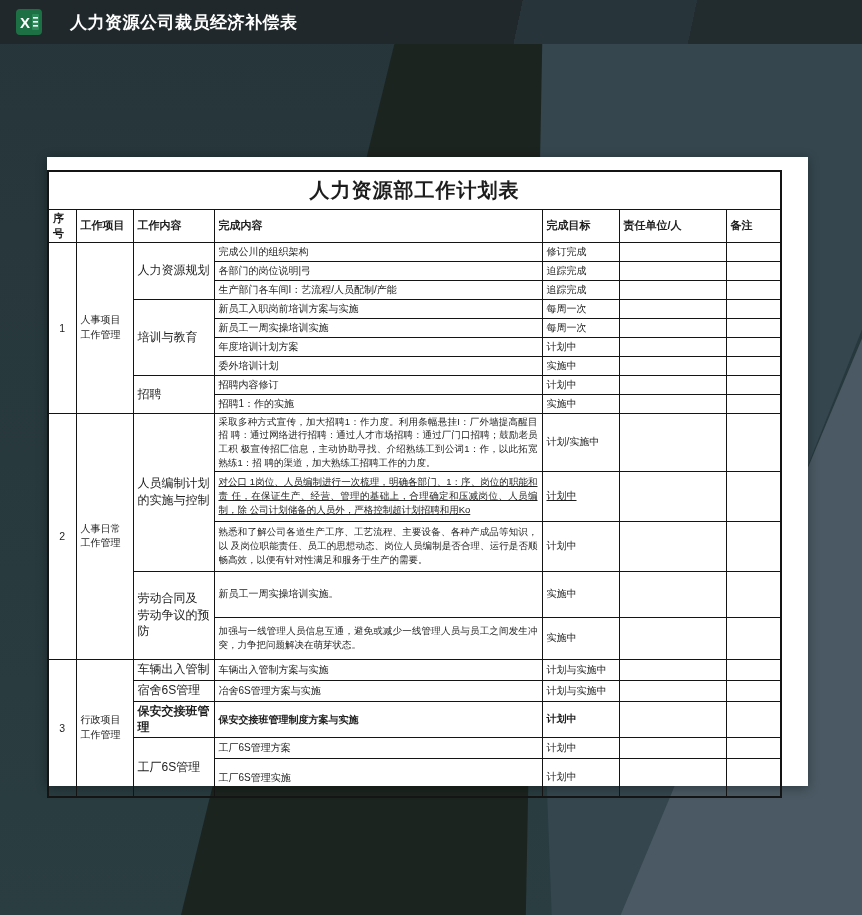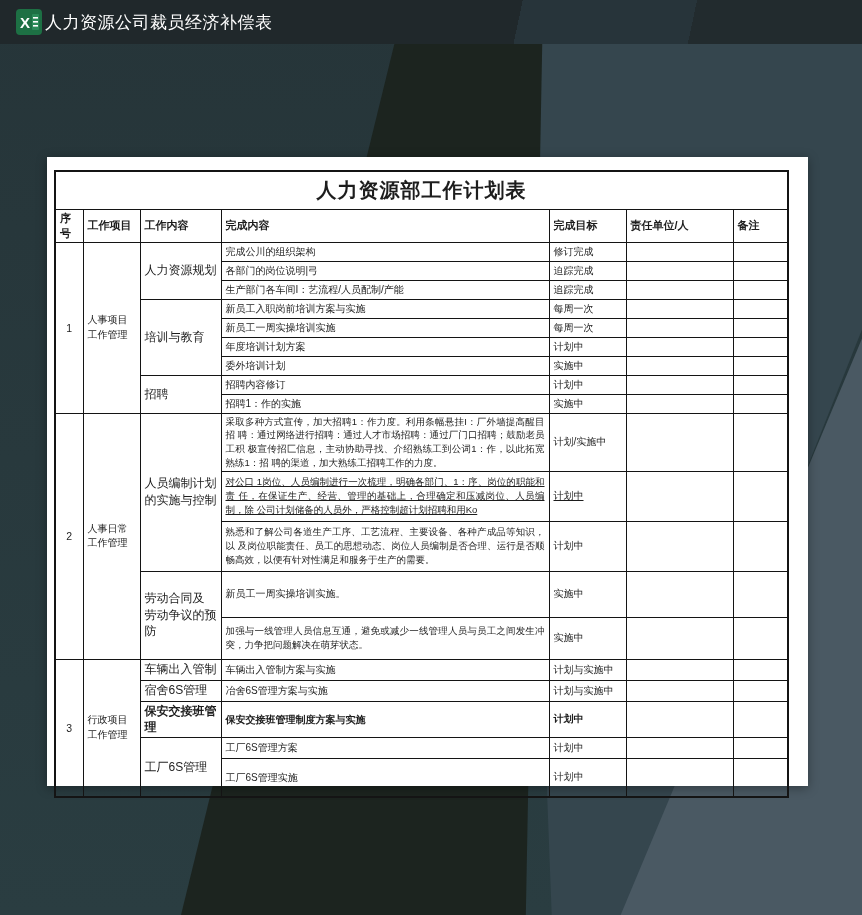--- a/index.html
+++ b/index.html
@@ -12,26 +12,26 @@
   .bg-layer{position:absolute;inset:0;z-index:0;}
   .band-slate{background:#35464e;clip-path:polygon(60% 0,100% 0,100% 36%,73% 100%,64% 100%);}
   .band-dark{background:#1c241f;clip-path:polygon(47% 0,63% 0,61% 100%,21% 100%);}
   .band-light{background:#4a5963;clip-path:polygon(100% 37%,100% 100%,72% 100%);}
   
   .topbar{
     position:absolute;top:0;left:0;width:862px;height:44px;z-index:3;
     background:linear-gradient(102deg,#20282b 0%,#20282b 60%,#27343a 60%,#27343a 80%,#222b2e 80%);
     display:flex;align-items:center;padding-left:16px;box-sizing:border-box;
   }
-  .topbar-title{color:#ffffff;font-size:17px;font-weight:normal;margin-left:3px;letter-spacing:0.5px;}
+  .topbar-title{color:#ffffff;font-size:17px;font-weight:bold;margin-left:28px;letter-spacing:0.5px;}
   
   .paper{
     position:absolute;left:47px;top:157px;width:761px;height:629px;z-index:2;
     background:#ffffff;box-shadow:0 2px 10px rgba(0,0,0,0.35);
-    box-sizing:border-box;padding:13px 7px;
+    box-sizing:border-box;padding:13px 0;
   }
   table.plan{
     border-collapse:collapse;table-layout:fixed;width:735px;
     border:2px solid #141414;color:#1d1d1d;
   }
   table.plan td,table.plan th{
     border:1.5px solid #141414;box-sizing:border-box;
     padding:1px 4px;vertical-align:middle;overflow:hidden;
   }
   .sheet-title{

